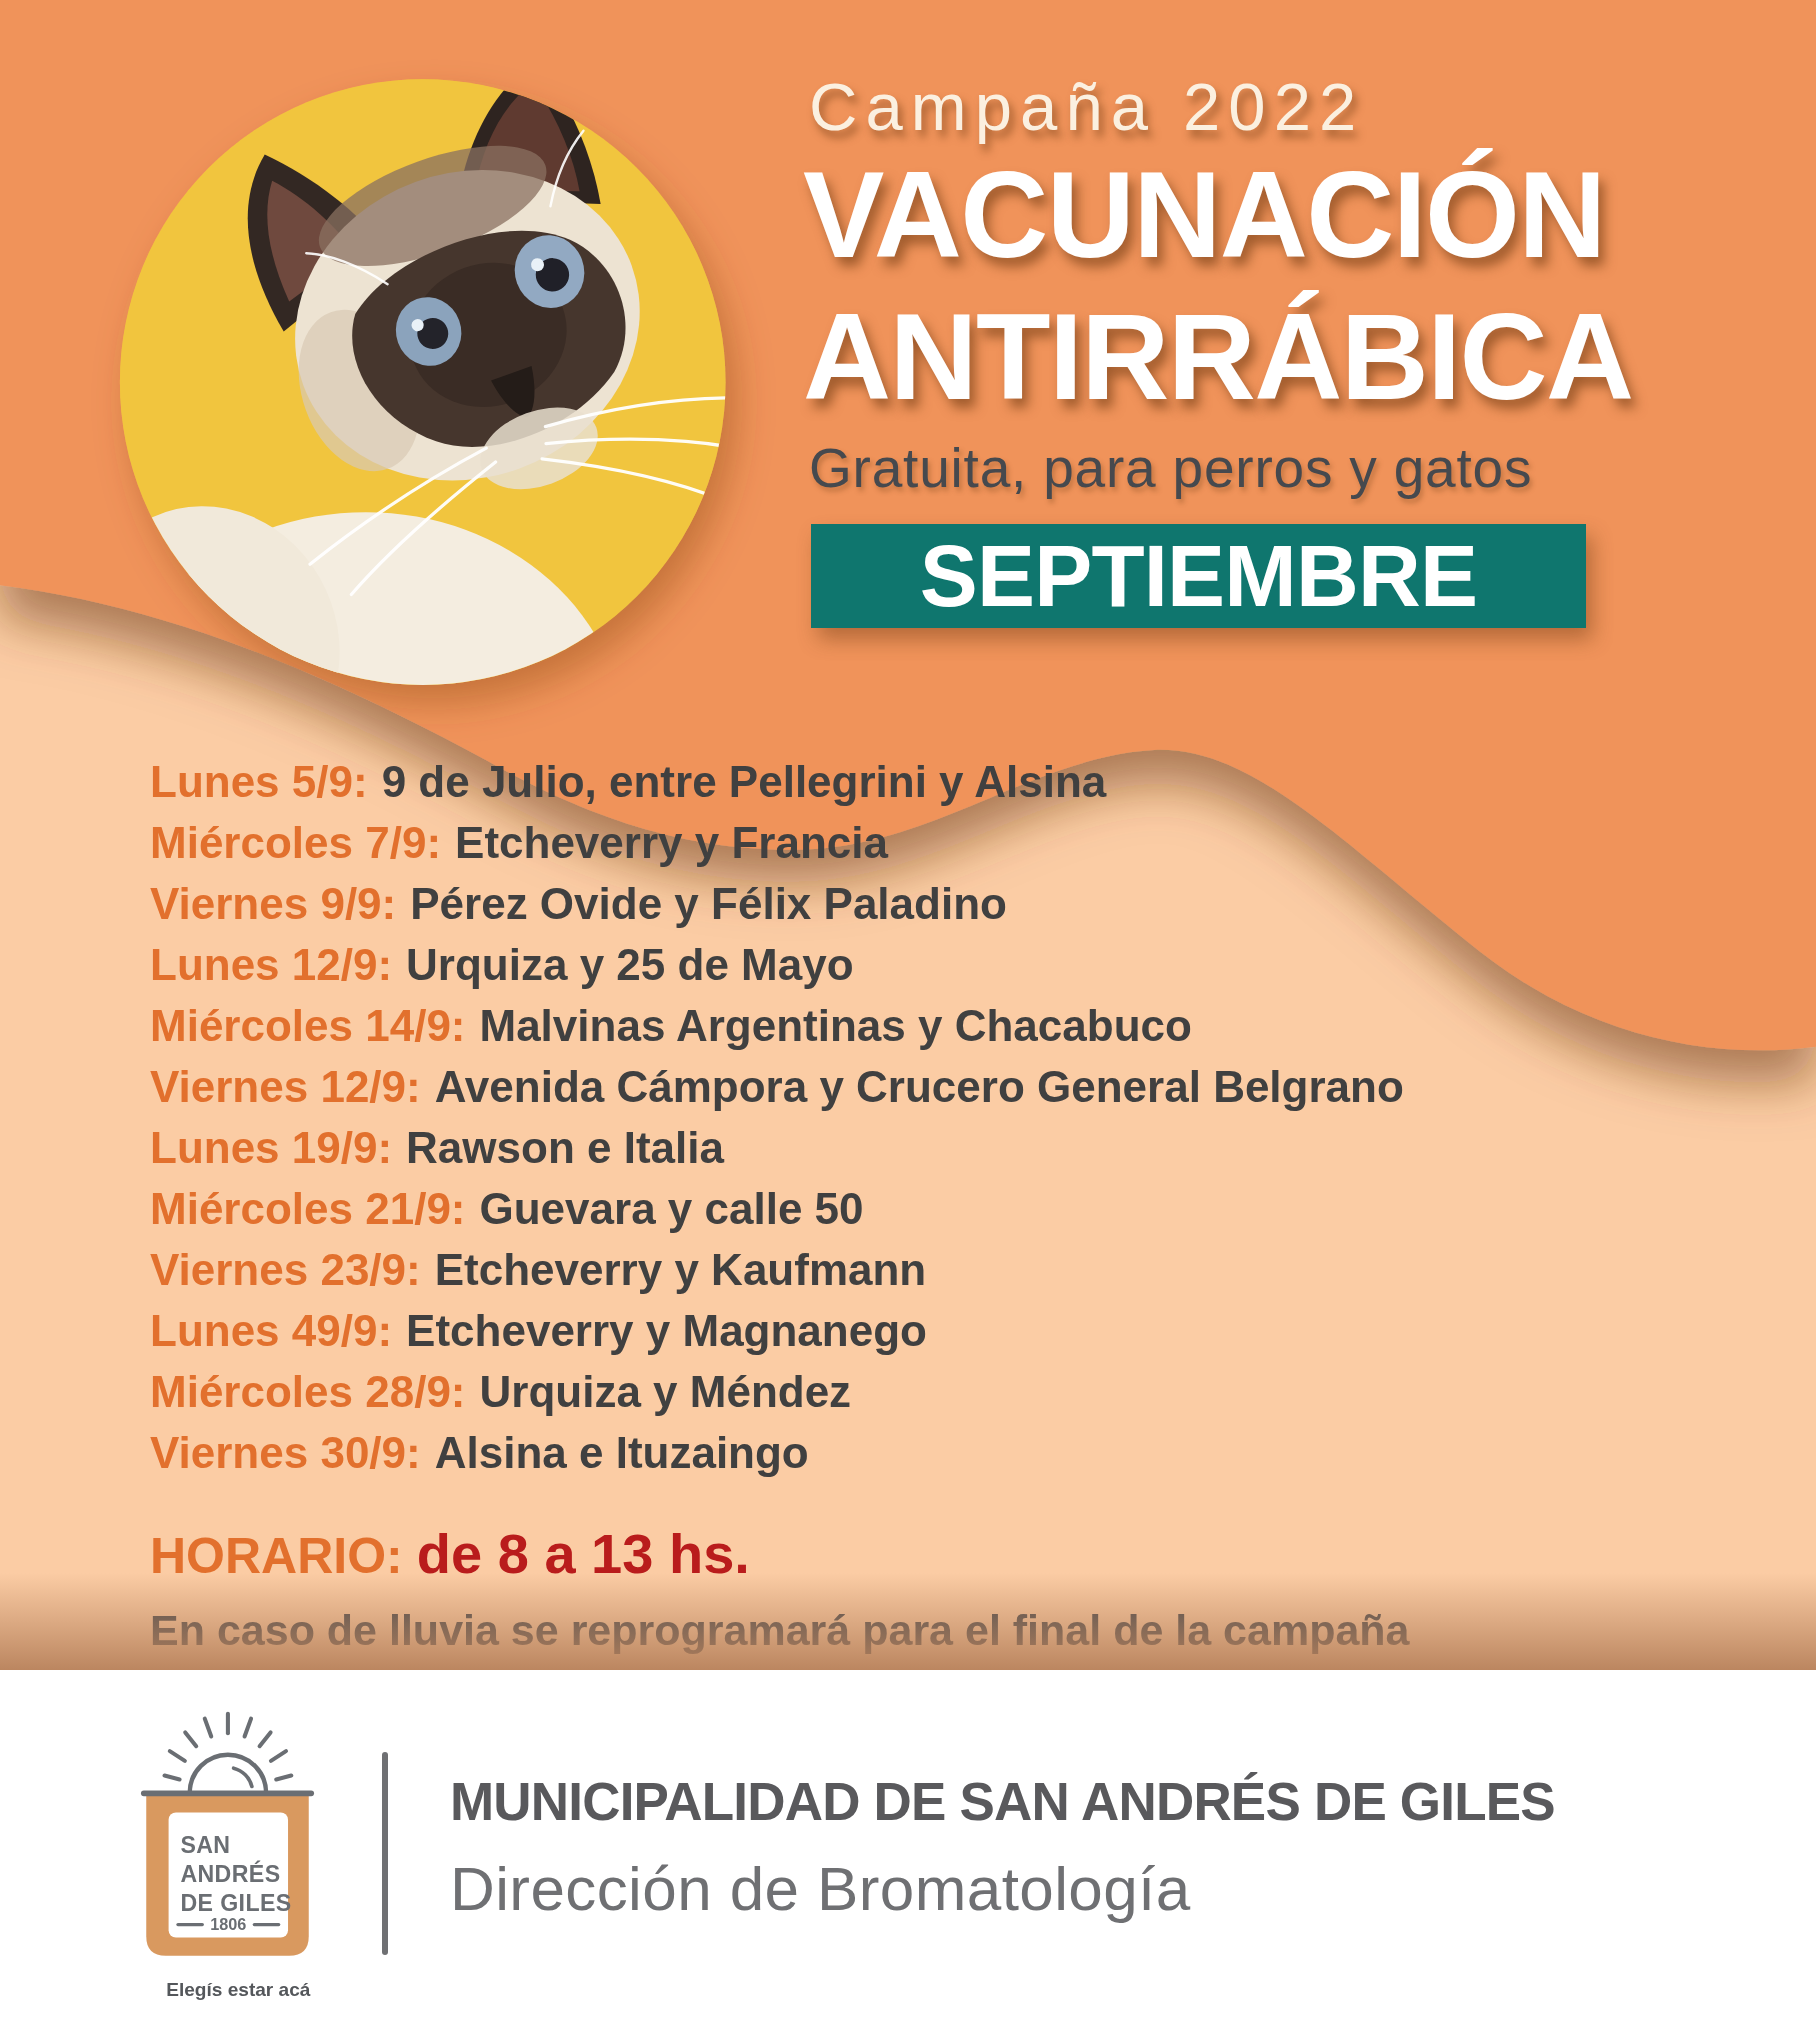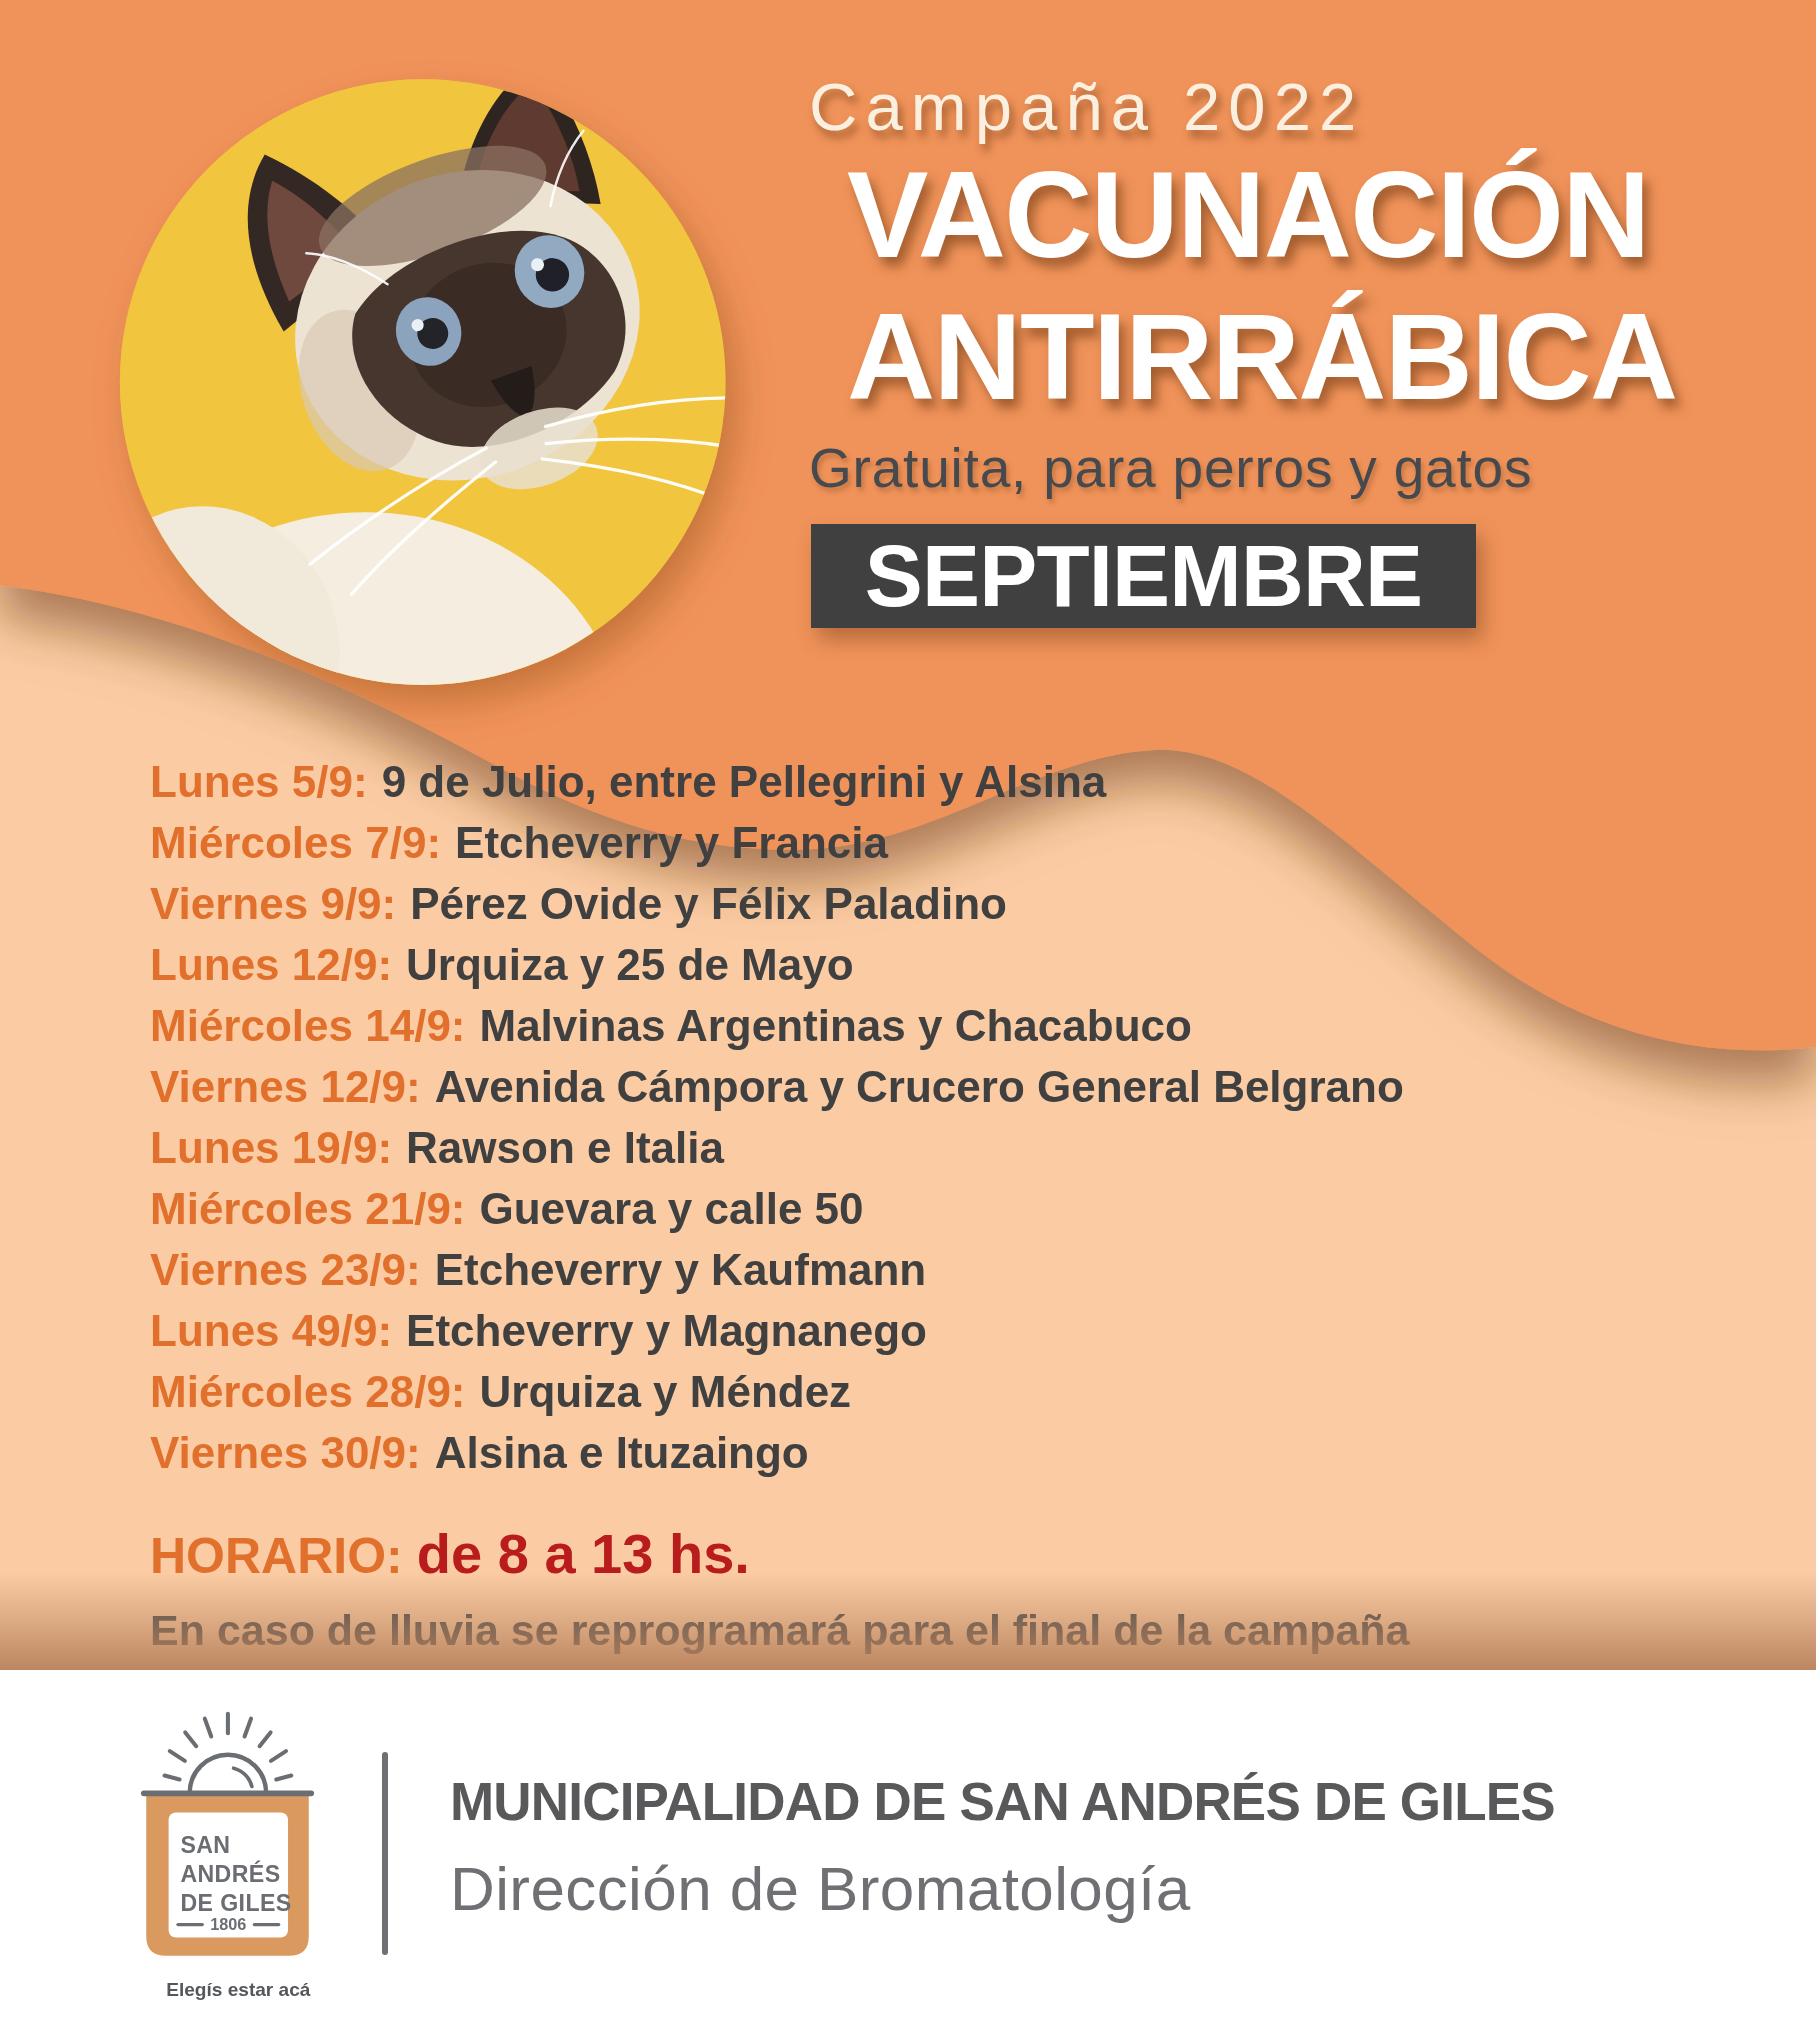--- a/index.html
+++ b/index.html
@@ -15,32 +15,31 @@
   .campaign{
     left:809px; top:68px; font-size:67px; letter-spacing:8.1px;
     color:#FBF0E0; font-weight:400;
     text-shadow:4.1px 6.5px 9px rgba(96,48,10,.55);
     white-space:nowrap;
   }
   .title-line{
     left:803px; color:#FFFFFF; font-weight:700; font-size:122px;
     letter-spacing:-1.6px; line-height:1; white-space:nowrap;
     text-shadow:5.7px 9px 11.4px rgba(96,48,10,.55);
-    margin-left:44px;
   }
   .title-1{top:154px;}
   .title-2{top:296px;}
   .subtitle{
     left:809px; top:436px; font-size:55px; letter-spacing:0.8px;
     color:#46494E; font-weight:400; white-space:nowrap;
     text-shadow:2.4px 4.1px 5.7px rgba(110,60,20,.35);
   }
   .month-box{
-    left:811px; top:524px; width:665px; height:104px;
-    background:#404040; display:flex; align-items:center; justify-content:center;
+    left:811px; top:524px; width:775px; height:104px;
+    background:#0f766e; display:flex; align-items:center; justify-content:center;
     box-shadow:7.3px 12.2px 19.5px rgba(100,50,12,.42);
   }
   .month-box span{
     color:#FFFFFF; font-weight:700; font-size:87px; letter-spacing:-0.8px;
   }
 
   
   .schedule{left:150px; top:751px; width:1606px;}
   .sched-row{
     height:61px; line-height:61px; white-space:nowrap;

